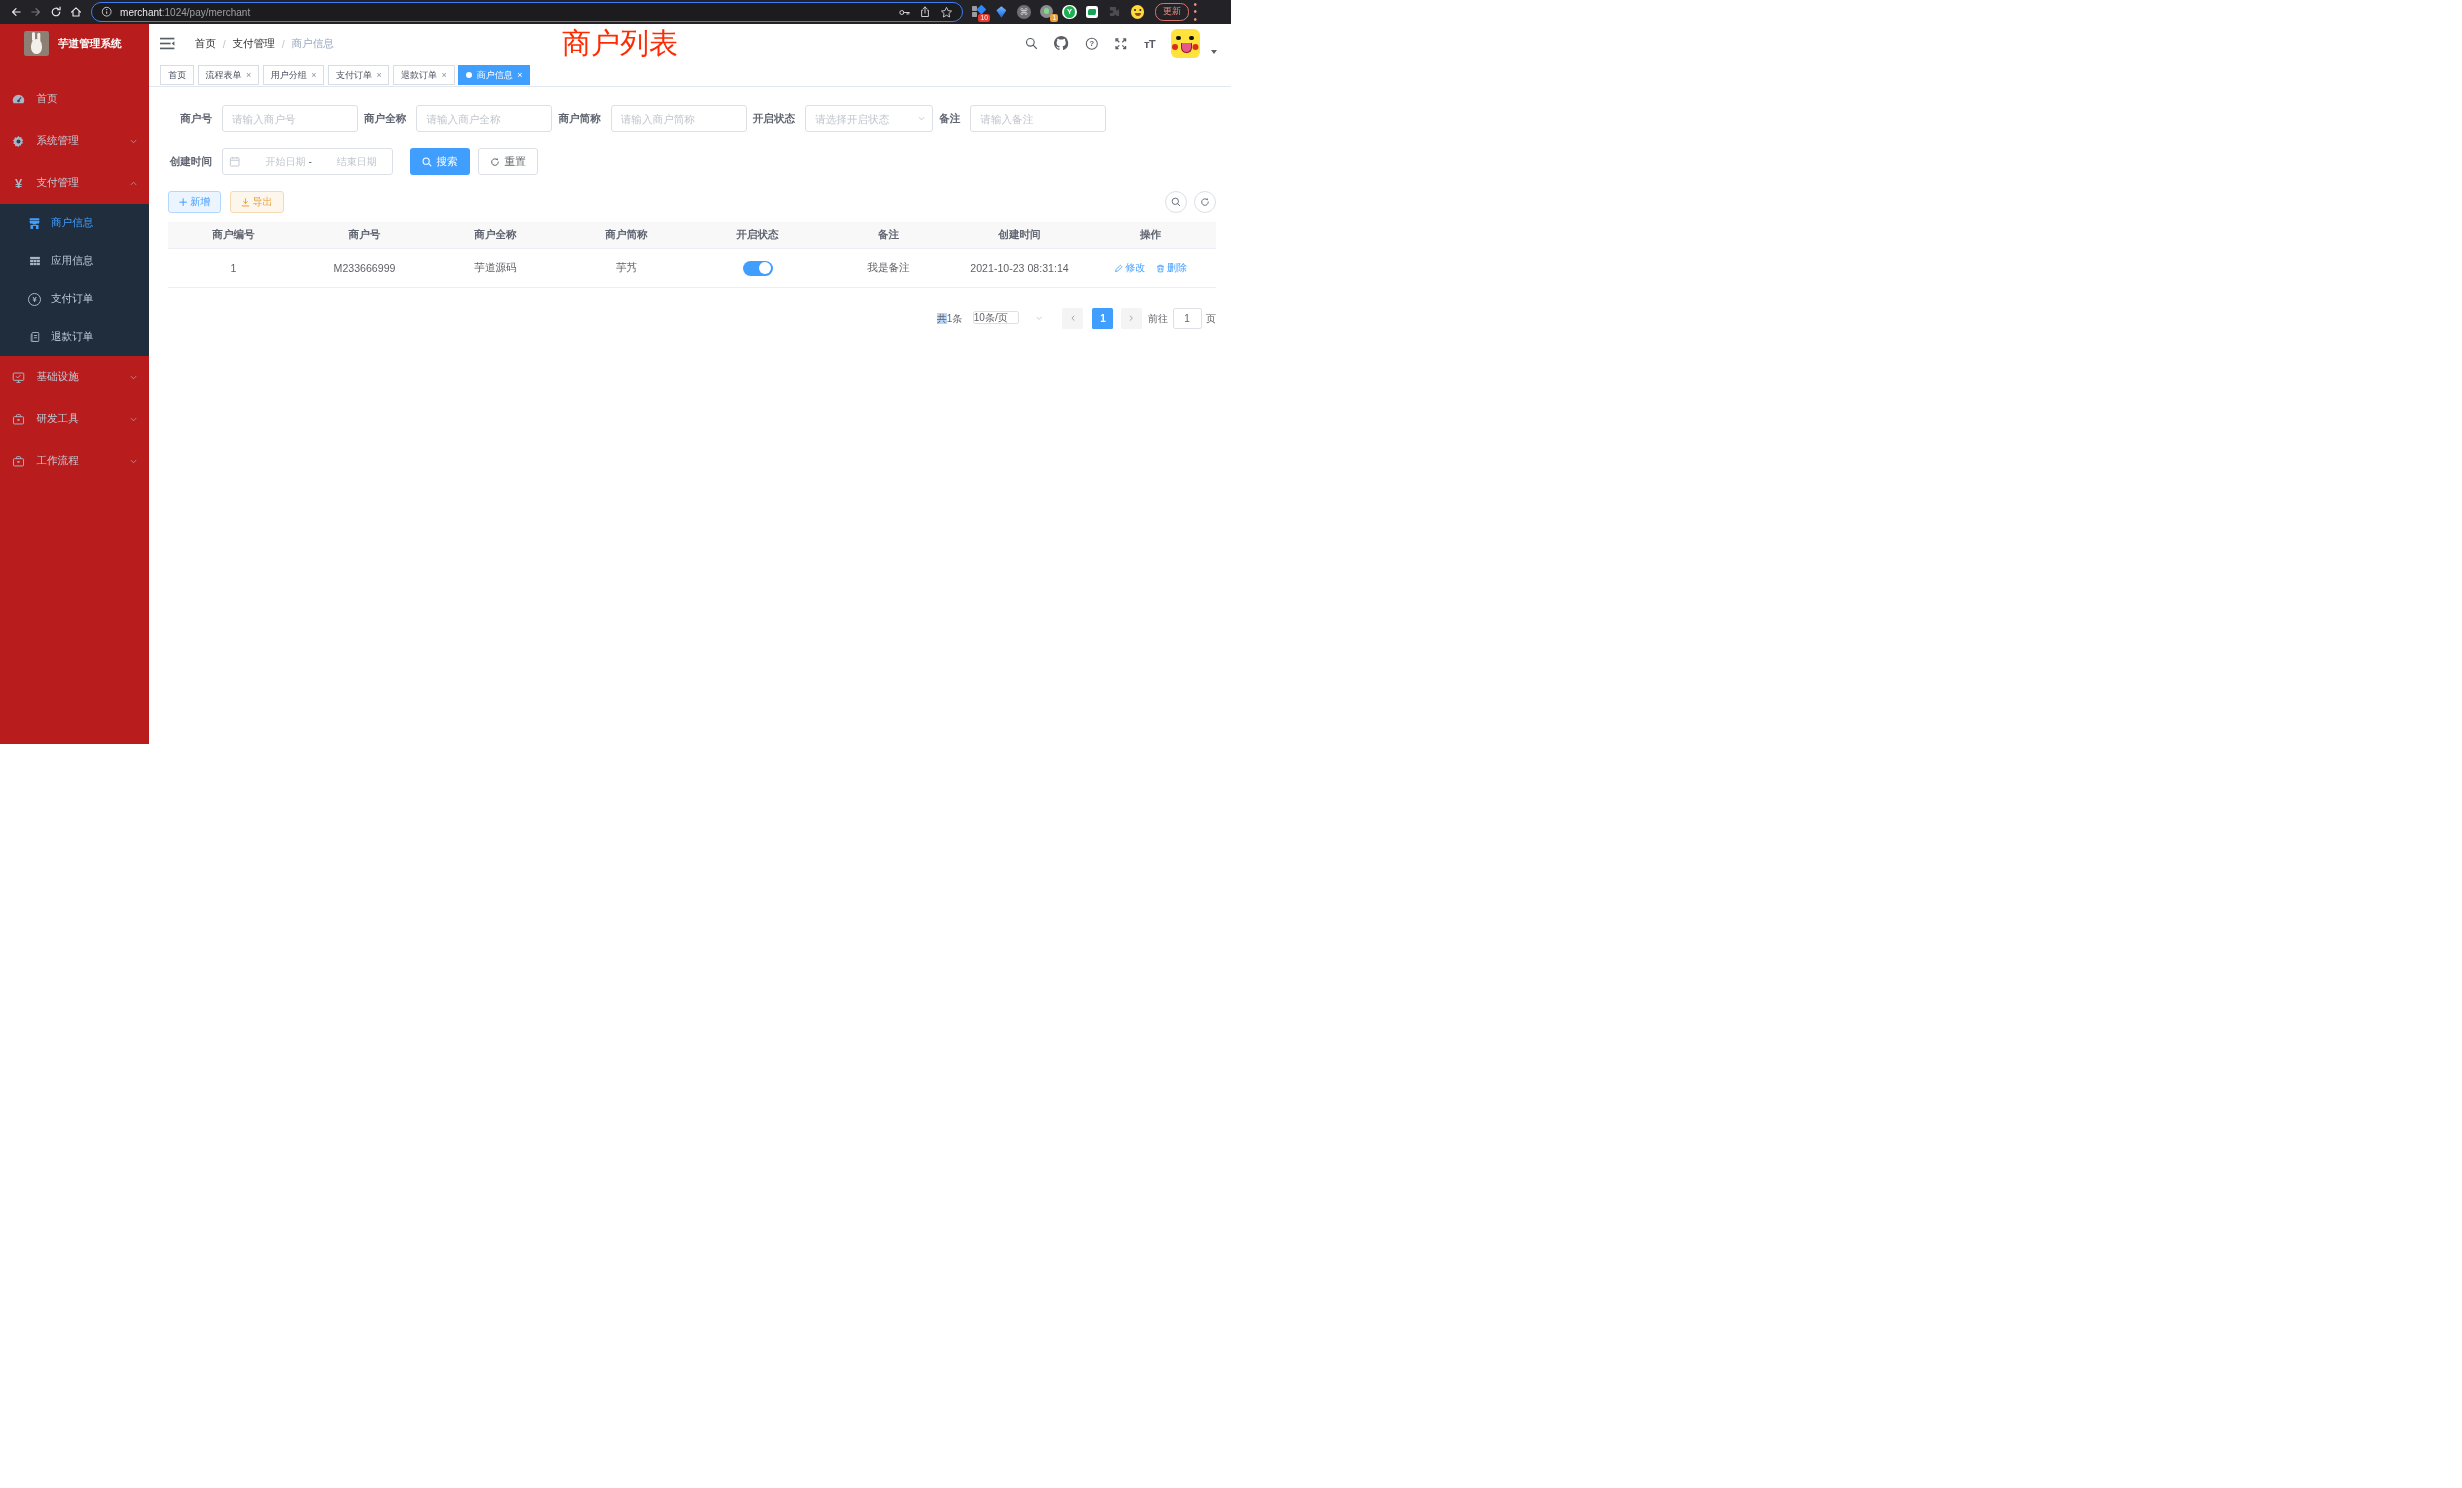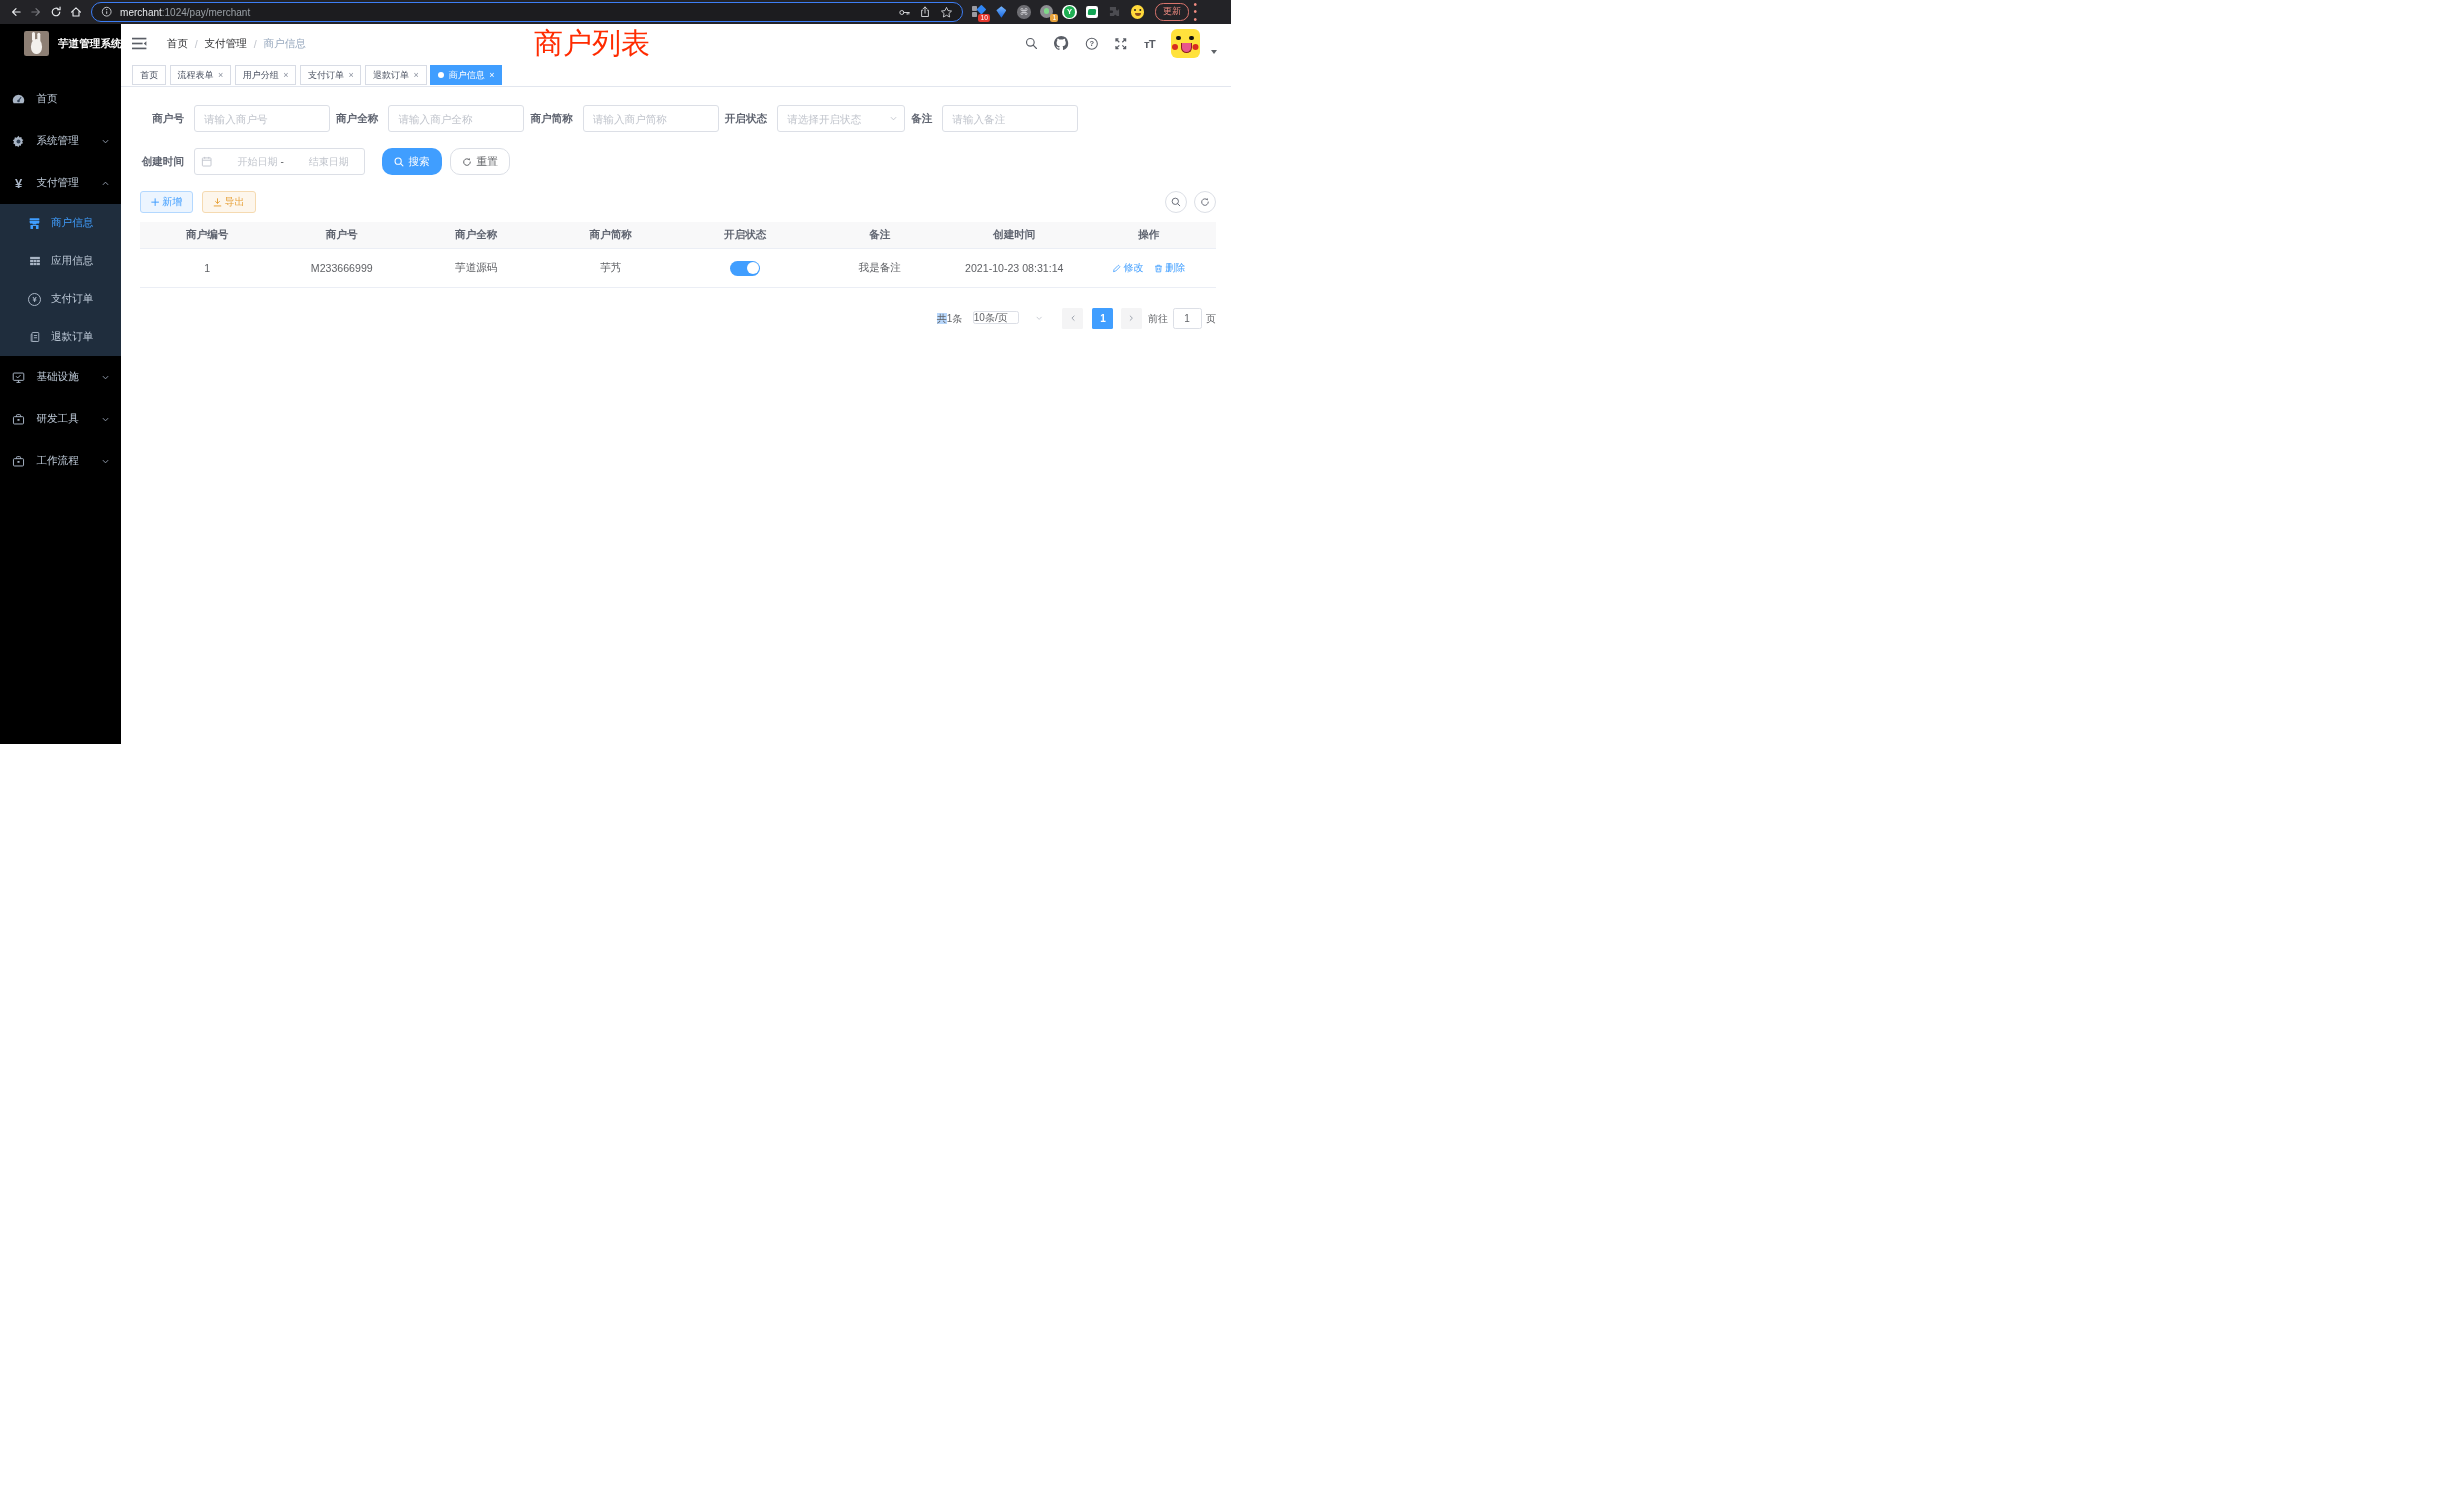--- a/index.html
+++ b/index.html
@@ -34,21 +34,21 @@
   .chat-in{width:7.6px;height:6px;background:#12a454;border-radius:1.5px;transform:skewX(-6deg)}
   .puzzle{color:#4c4c51}
   .emoji{width:13.6px;height:13.6px;border-radius:50%;background:#ffd93b;position:relative}
   .emoji::before{content:'';position:absolute;left:3px;top:3.8px;width:2.3px;height:2.3px;border-radius:50%;background:#222;box-shadow:5.3px 0 0 #222}
   .emoji::after{content:'';position:absolute;left:3.8px;top:7.6px;width:6px;height:3px;border-radius:0 0 4.5px 4.5px;background:#8c4d1e}
   .update-pill{margin-left:10.6px;border:0.8px solid #d9746c;color:#ef8b80;font-size:9px;line-height:13.6px;padding:0.8px 6.8px;border-radius:8.3px;flex:0 0 auto}
   .chrome-dots{margin-left:4.5px;color:#ef8b80;font-size:10px;letter-spacing:0;line-height:7.6px;text-align:center}
 
   
   .app{display:flex;height:720px}
-  .sidebar{width:121px;background:#000000;color:#bfcbd9;flex:0 0 auto;overflow:hidden}
+  .sidebar{width:149px;background:#b91c1c;color:#bfcbd9;flex:0 0 auto;overflow:hidden}
   .main{flex:1;position:relative;display:flex;flex-direction:column;background:#fff}
 
   
   .logo-row{display:flex;align-items:center;padding:7.6px 0 7.6px 24px;height:39px;gap:9px}
   .logo-img{width:25px;height:25px;border-radius:2.3px;background:#8d7f74;position:relative;overflow:hidden;flex:0 0 auto}
   .logo-img::before{content:'';position:absolute;left:6.8px;top:8.3px;width:11.4px;height:15px;background:#f3f0ec;border-radius:50% 50% 45% 45%}
   .logo-img::after{content:'';position:absolute;left:8.3px;top:0.8px;width:3px;height:9px;background:#f3f0ec;border-radius:1.5px;box-shadow:5.3px 0.8px 0 #f3f0ec}
   .logo-title{color:#fff;font-weight:bold;font-size:10.6px;white-space:nowrap}
   .menu{margin-top:15px}
   .menu-item{height:42px;display:flex;align-items:center;padding:0 11.4px 0 12px;font-size:10.6px;cursor:pointer}
@@ -98,21 +98,21 @@
   .inp{width:136px;height:27px;border:0.8px solid #dcdfe6;border-radius:3px;font-size:10.6px;color:#606266;padding:0 9px;font-family:inherit;outline:none;background:#fff}
   .inp::placeholder{color:#c0c4cc}
   .sel-wrap{position:relative;width:128px}
   .sel-wrap .inp{width:100%;padding-right:21px}
   .sel-chev{position:absolute;right:6.8px;top:9px;color:#c0c4cc;pointer-events:none}
   .date-box{width:171px;height:27px;border:0.8px solid #dcdfe6;border-radius:3px;display:flex;align-items:center;padding:0 6px;gap:3px;background:#fff}
   .date-box .cal{color:#c0c4cc;flex:0 0 auto}
   .d-inp{border:none;outline:none;width:62px;font-size:10px;color:#606266;font-family:inherit;text-align:right}
   .d-inp::placeholder{color:#c0c4cc}
   .d-sep{color:#606266;font-size:10px}
-  .btn{height:27px;border-radius:10px;font-size:10.6px;display:flex;align-items:center;gap:4.5px;padding:0 11.4px;cursor:pointer;border:0.8px solid transparent;font-family:inherit}
+  .btn{height:27px;border-radius:3px;font-size:10.6px;display:flex;align-items:center;gap:4.5px;padding:0 11.4px;cursor:pointer;border:0.8px solid transparent;font-family:inherit}
   .btn-search{background:#409eff;color:#fff;margin-left:10.6px}
   .btn-reset{background:#fff;color:#606266;border-color:#dcdfe6;margin-left:7.6px}
   .tool-row{display:flex;align-items:center;margin-top:0}
   .btn-sm{height:22px;border-radius:3px;font-size:10px;display:flex;align-items:center;gap:3px;padding:0 10px;cursor:pointer;font-family:inherit}
   .btn-add{background:#ecf5ff;border:0.8px solid #b3d8ff;color:#409eff}
   .btn-export{background:#fdf6ec;border:0.8px solid #f5dab1;color:#e6a23c;margin-left:8.3px}
   .mini-circles{margin-left:auto;display:flex;gap:6.8px}
   .circle-btn{width:22px;height:22px;border:0.8px solid #dcdfe6;border-radius:50%;background:#fff;color:#5f6470;display:flex;align-items:center;justify-content:center;cursor:pointer}
 
   

